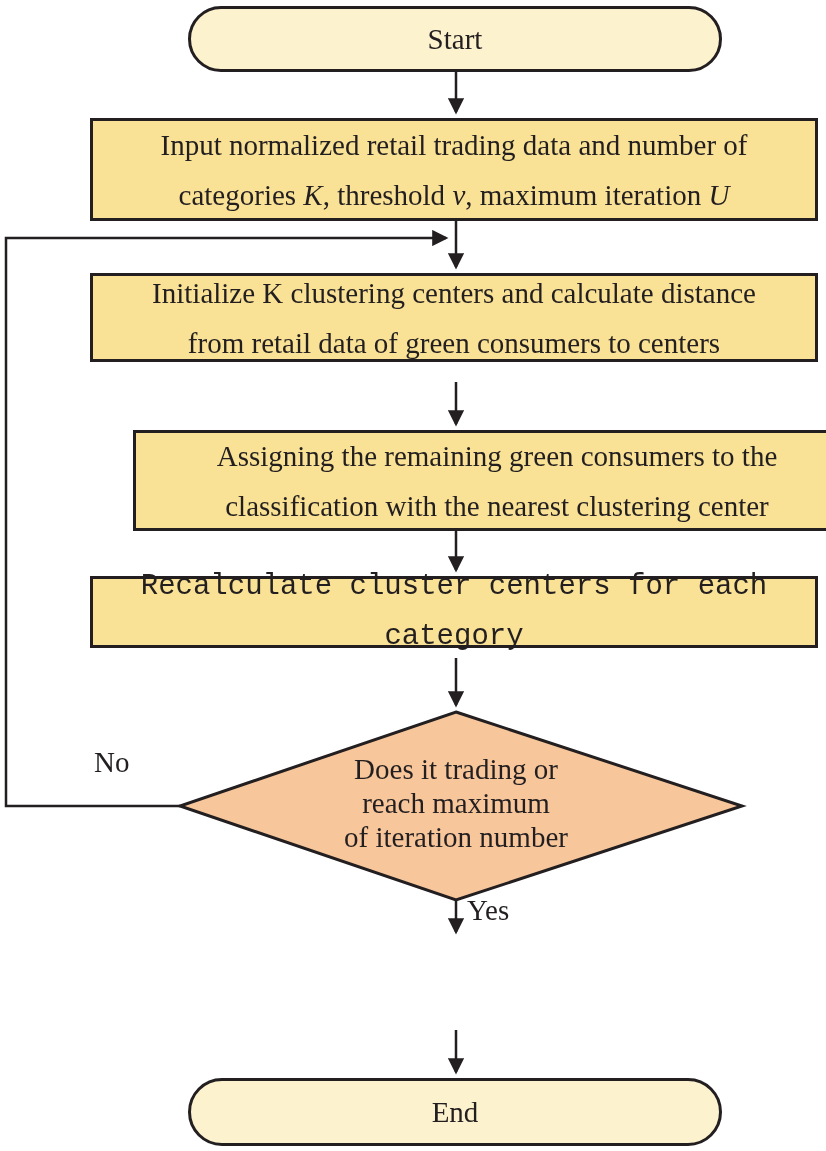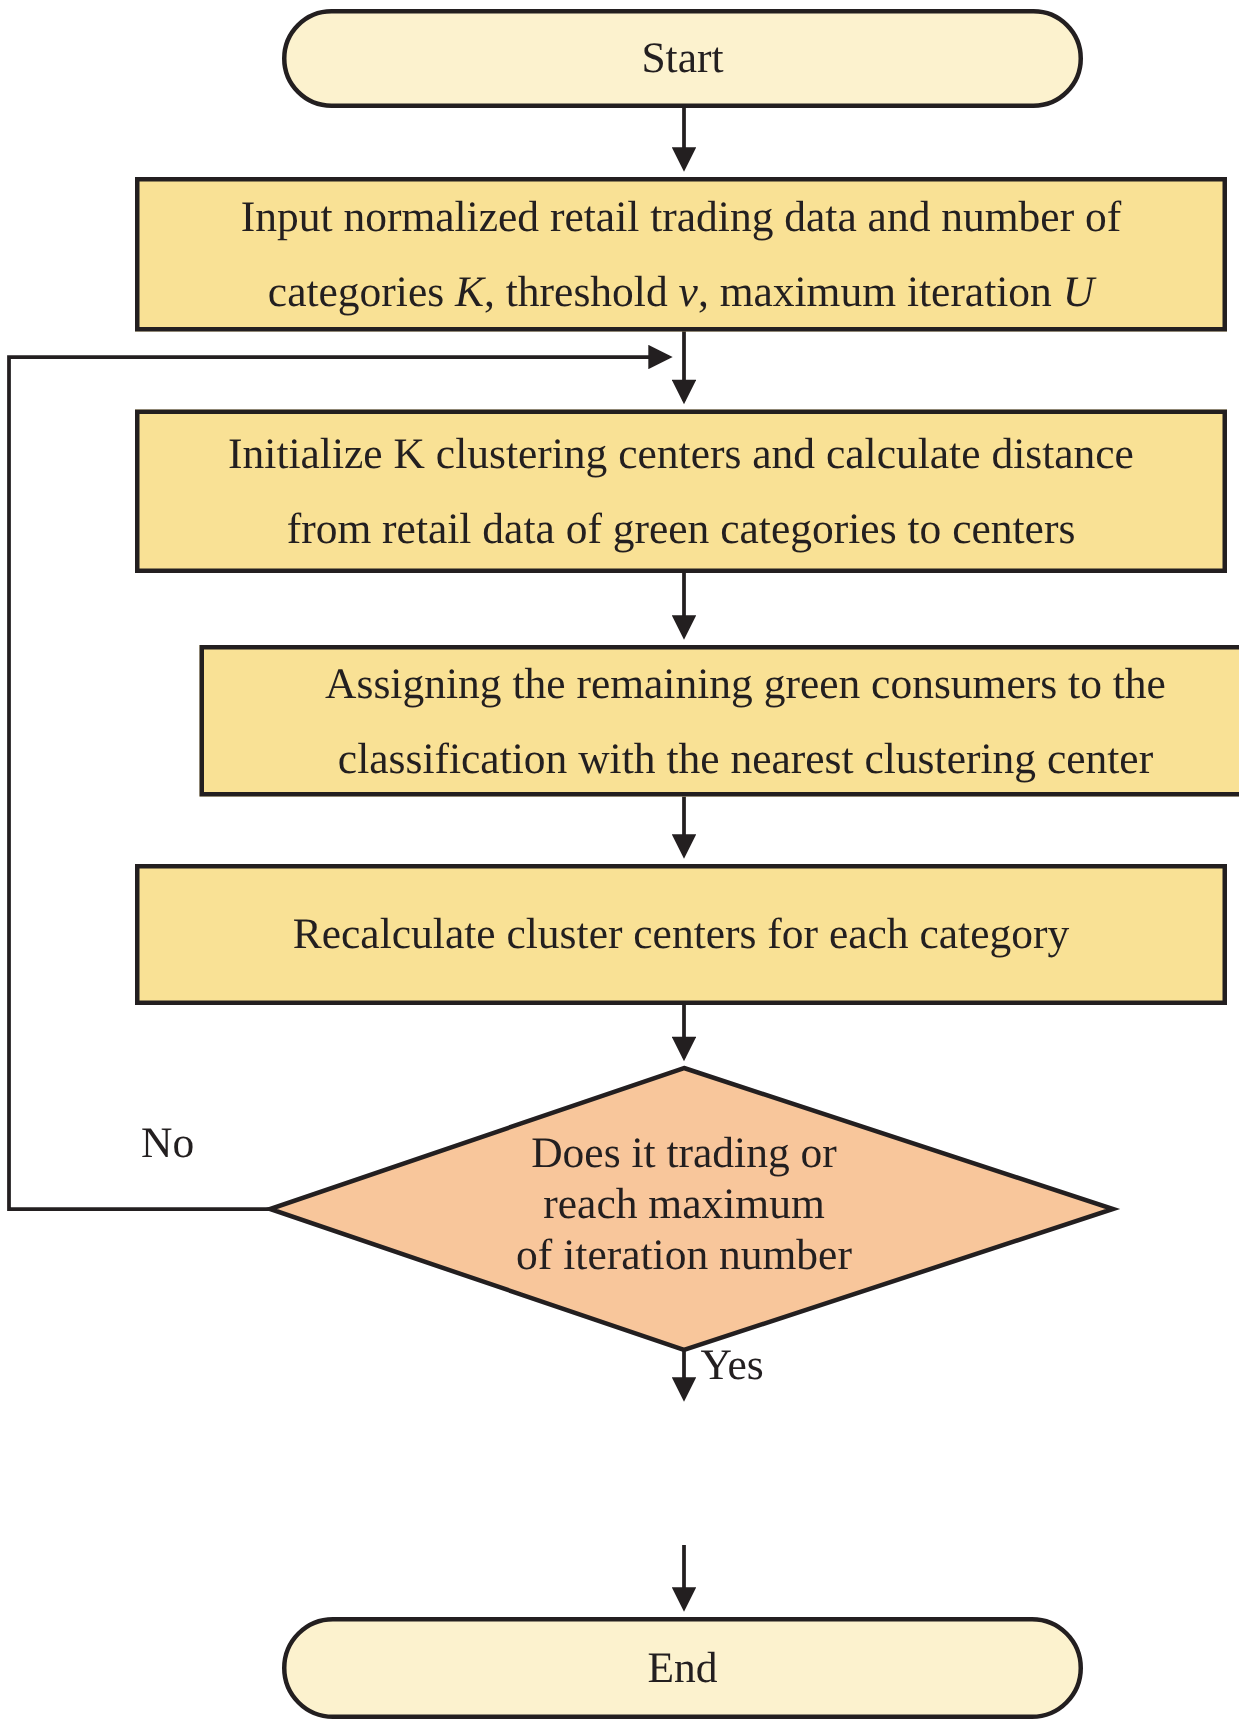--- a/index.html
+++ b/index.html
@@ -25,23 +25,23 @@
   .terminal{background:var(--terminal-fill);border:3px solid var(--stroke);border-radius:34px;}
   .process{background:var(--process-fill);border:3px solid var(--stroke);}
   .decision-text{
     position:absolute;z-index:3;display:flex;flex-direction:column;align-items:center;
     text-align:center;font-size:29px;line-height:34px;
   }
   .edge-label{position:absolute;z-index:3;font-size:29px;line-height:32px;}
   .it{font-style:italic;}
   #node-start{left:188px;top:6px;width:534px;height:66px;}
   #node-input{left:90px;top:118px;width:728px;height:103px;}
-  #node-initialize{left:90px;top:273px;width:728px;height:109px;}
+  #node-initialize{left:90px;top:273px;width:728px;height:89px;}
   #node-assign{left:90px;top:430px;width:728px;height:101px;margin-left:43px;}
-  #node-recalculate{left:90px;top:576px;width:728px;height:94px;}
+  #node-recalculate{left:90px;top:576px;width:728px;height:72px;font-family:Liberation Mono, monospace;}
   #node-obtain{left:90px;top:938px;width:728px;height:92px;}
   #node-end{left:188px;top:1078px;width:534px;height:68px;}
   #decision-label{left:256px;top:752px;width:400px;}
   #no-label{left:94px;top:746px;}
   #yes-label{left:467px;top:894px;}
 </style>
 </head>
 <body>
 
 <div class="canvas">
@@ -73,21 +73,21 @@
 
   <div class="node process" id="node-input">
     <span>Input normalized retail trading data and number of</span>
     <span>
       <span>categories </span><span class="it">K</span><span>, threshold </span><span class="it">v</span><span>, maximum iteration </span><span class="it">U</span>
     </span>
   </div>
 
   <div class="node process" id="node-initialize">
     <span>Initialize K clustering centers and calculate distance</span>
-    <span>from retail data of green categories to centers</span>
+    <span>from retail data of green consumers to centers</span>
   </div>
 
   <div class="node process" id="node-assign">
     <span>Assigning the remaining green consumers to the</span>
     <span>classification with the nearest clustering center</span>
   </div>
 
   <div class="node process" id="node-recalculate">
     <span>Recalculate cluster centers for each category</span>
   </div>

